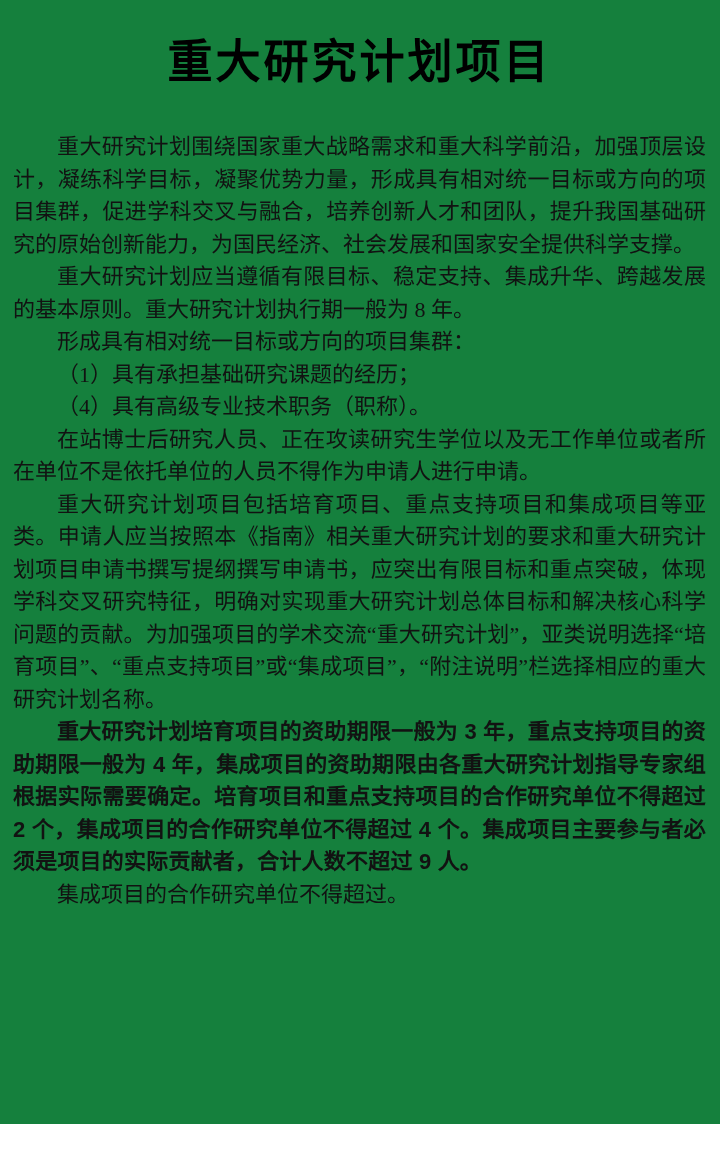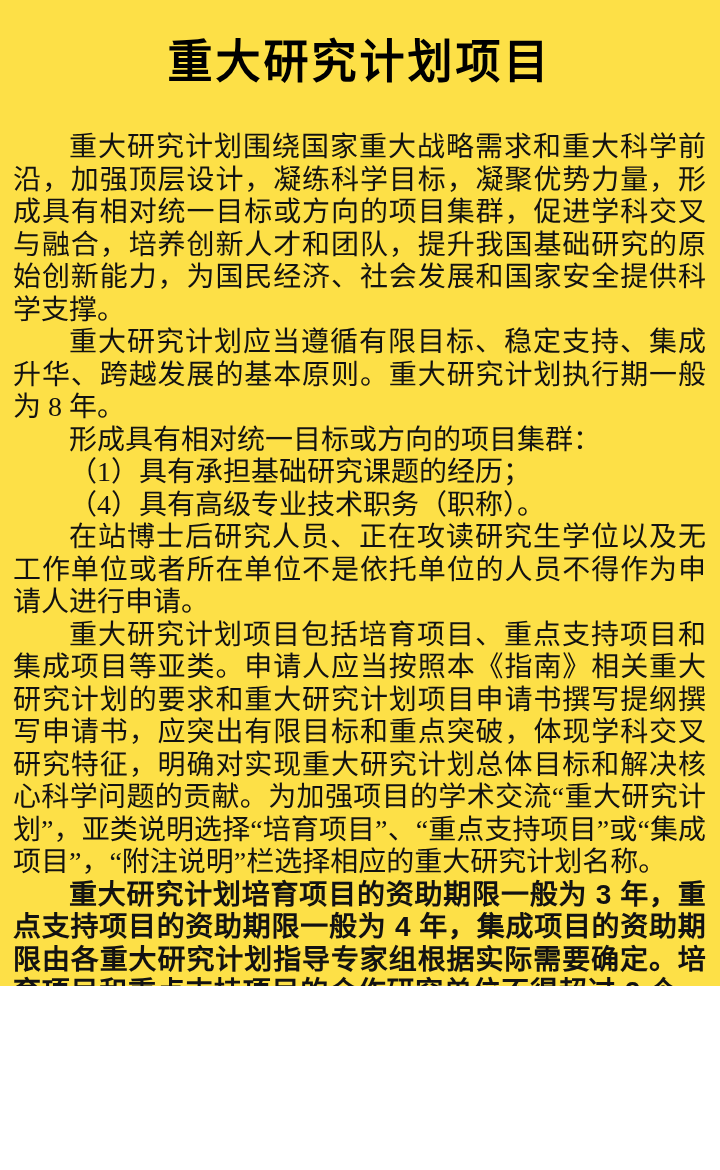--- a/index.html
+++ b/index.html
@@ -3,40 +3,40 @@
 <meta charset="utf-8">
 <style>
   * { margin: 0; padding: 0; box-sizing: border-box; }
   html, body {
     background: #ffffff;
     font-family: "Liberation Serif", "DejaVu Serif", serif;
   }
   .page {
     position: relative;
     width: 720px;
-    height: 986px;
-    background: #fde047;
+    height: 1124px;
+    background: #15803d;
     color: #0b0b0b;
     padding: 31px 14px 0 13px;
     overflow: hidden;
   }
   .doc-title {
     text-align: center;
     font-size: 45px;
     line-height: 62px;
     font-weight: 700;
     letter-spacing: 3px;
     color: #000000;
     margin-bottom: 38px;
     
     font-family: "Liberation Serif", "DejaVu Serif", serif;
     transform: scaleY(1.04);
   }
   .doc-body {
-    font-size: 28px;
+    font-size: 22px;
     line-height: 32.5px;
     text-align: justify;
     text-justify: inter-ideograph;
     color: #121212;
     margin-top: 20px;
   }
   .para {
     text-indent: 2em;
     word-break: break-all;
   }
@@ -54,15 +54,15 @@
 
   <div class="doc-body">
     <p class="para">重大研究计划围绕国家重大战略需求和重大科学前沿，加强顶层设计，凝练科学目标，凝聚优势力量，形成具有相对统一目标或方向的项目集群，促进学科交叉与融合，培养创新人才和团队，提升我国基础研究的原始创新能力，为国民经济、社会发展和国家安全提供科学支撑。</p>
     <p class="para">重大研究计划应当遵循有限目标、稳定支持、集成升华、跨越发展的基本原则。重大研究计划执行期一般为 8 年。</p>
     <p class="para">形成具有相对统一目标或方向的项目集群：</p>
     <p class="para">（1）具有承担基础研究课题的经历；</p>
     <p class="para">（4）具有高级专业技术职务（职称）。</p>
     <p class="para">在站博士后研究人员、正在攻读研究生学位以及无工作单位或者所在单位不是依托单位的人员不得作为申请人进行申请。</p>
     <p class="para">重大研究计划项目包括培育项目、重点支持项目和集成项目等亚类。申请人应当按照本《指南》相关重大研究计划的要求和重大研究计划项目申请书撰写提纲撰写申请书，应突出有限目标和重点突破，体现学科交叉研究特征，明确对实现重大研究计划总体目标和解决核心科学问题的贡献。为加强项目的学术交流“重大研究计划”，亚类说明选择“培育项目”、“重点支持项目”或“集成项目”，“附注说明”栏选择相应的重大研究计划名称。</p>
     <p class="para emphasis">重大研究计划培育项目的资助期限一般为 3 年，重点支持项目的资助期限一般为 4 年，集成项目的资助期限由各重大研究计划指导专家组根据实际需要确定。培育项目和重点支持项目的合作研究单位不得超过 2 个，集成项目的合作研究单位不得超过 4 个。集成项目主要参与者必须是项目的实际贡献者，合计人数不超过 9 人。</p>
-    <p class="para">社会发展和国家安全提供科学支撑。</p>
+    <p class="para">集成项目的合作研究单位不得超过。</p>
   </div>
 </div>
 
 </body></html>

